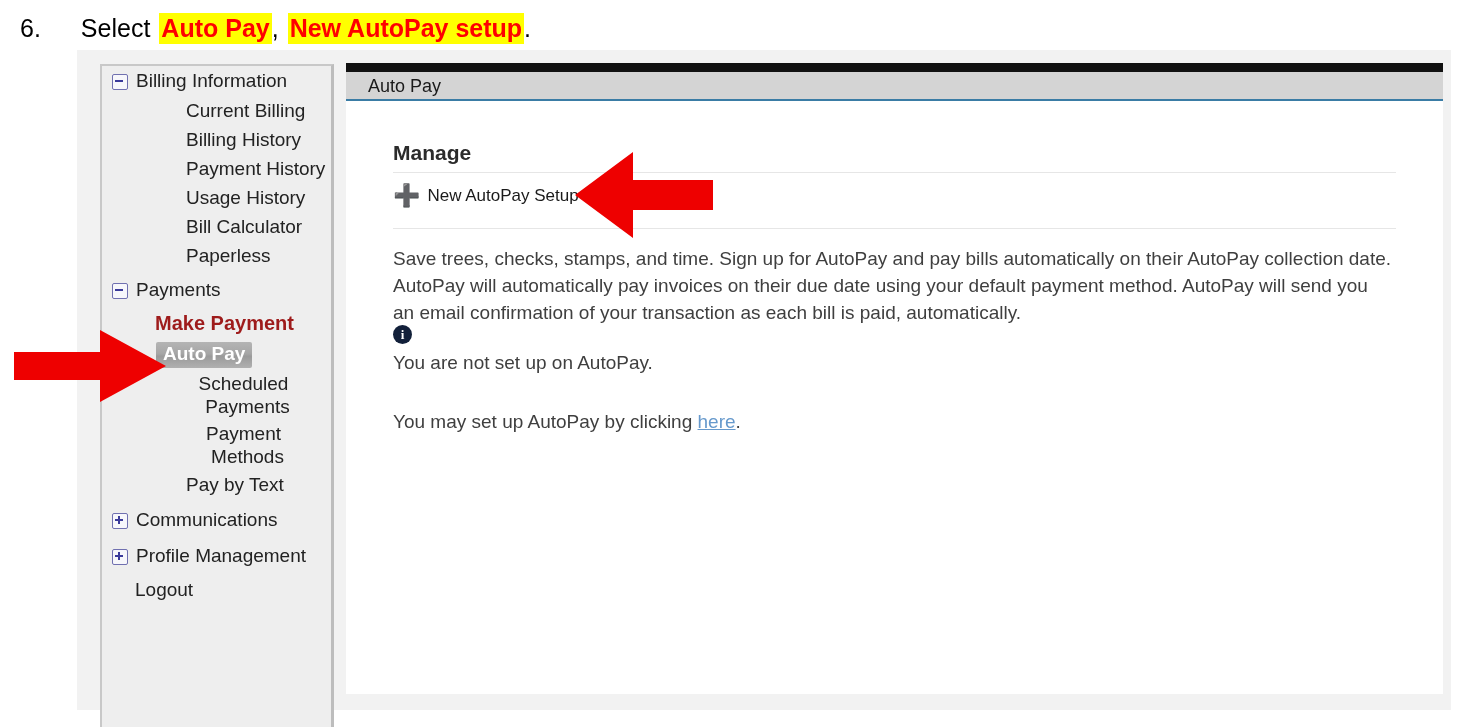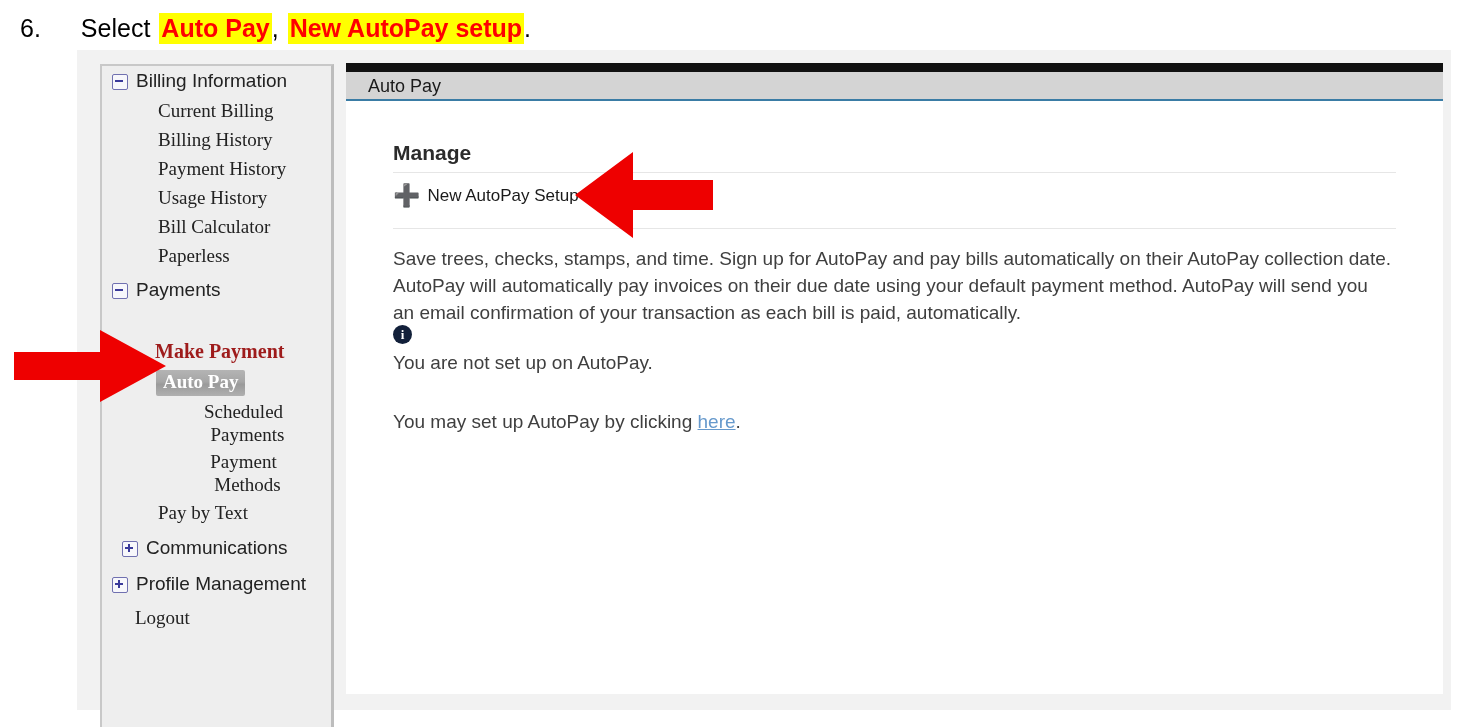--- a/index.html
+++ b/index.html
@@ -112,43 +112,41 @@
     left: 5px; top: 2px;
     width: 2px; height: 8px;
     background: #3a3a9a;
   }
   .nav-group .g-label {
     font-size: 19px;
     color: #222222;
     line-height: 24px;
   }
   .nav-child {
-    padding: 2px 0 2px 56px;
+    padding: 2px 0 2px 84px;
     font-size: 19px;
     color: #222222;
     line-height: 25px;
-    font-family: Liberation Serif, serif;
   }
   .nav-child.two-line {
     line-height: 23px;
     padding-left: 54px;
     text-align: center;
   }
   .nav-child.two-line .l2 {
     display: block;
     padding-left: 8px;
   }
   .nav-child.make-payment {
     color: #9e1b1b;
     font-weight: bold;
     font-size: 20px;
     padding-top: 6px;
     padding-bottom: 3px;
     padding-left: 53px;
-    margin-top: 28px;
   }
   .nav-child.selected {
     padding-left: 54px;
   }
   .nav-child.selected .chip {
     display: inline-block;
     background: linear-gradient(to bottom, #b4b4b4 0%, #a6a6a6 45%, #9a9a9a 55%, #b0b0b0 100%);
     color: #ffffff;
     font-weight: bold;
     font-size: 19px;
@@ -334,21 +332,21 @@
   <div class="nav-child two-line">
     <span>Scheduled</span>
     <span class="l2">Payments</span>
   </div>
   <div class="nav-child two-line">
     <span>Payment</span>
     <span class="l2">Methods</span>
   </div>
   <div class="nav-child">Pay by Text</div>
 
-  <div class="nav-group" style="margin-top:6px;margin-left:10px;">
+  <div class="nav-group" style="margin-top:6px;">
     <span class="expander plus"></span>
     <span class="g-label">Communications</span>
   </div>
 
   <div class="nav-group" style="margin-top:6px;">
     <span class="expander plus"></span>
     <span class="g-label">Profile Management</span>
   </div>
 
   <div class="nav-child logout">Logout</div>

